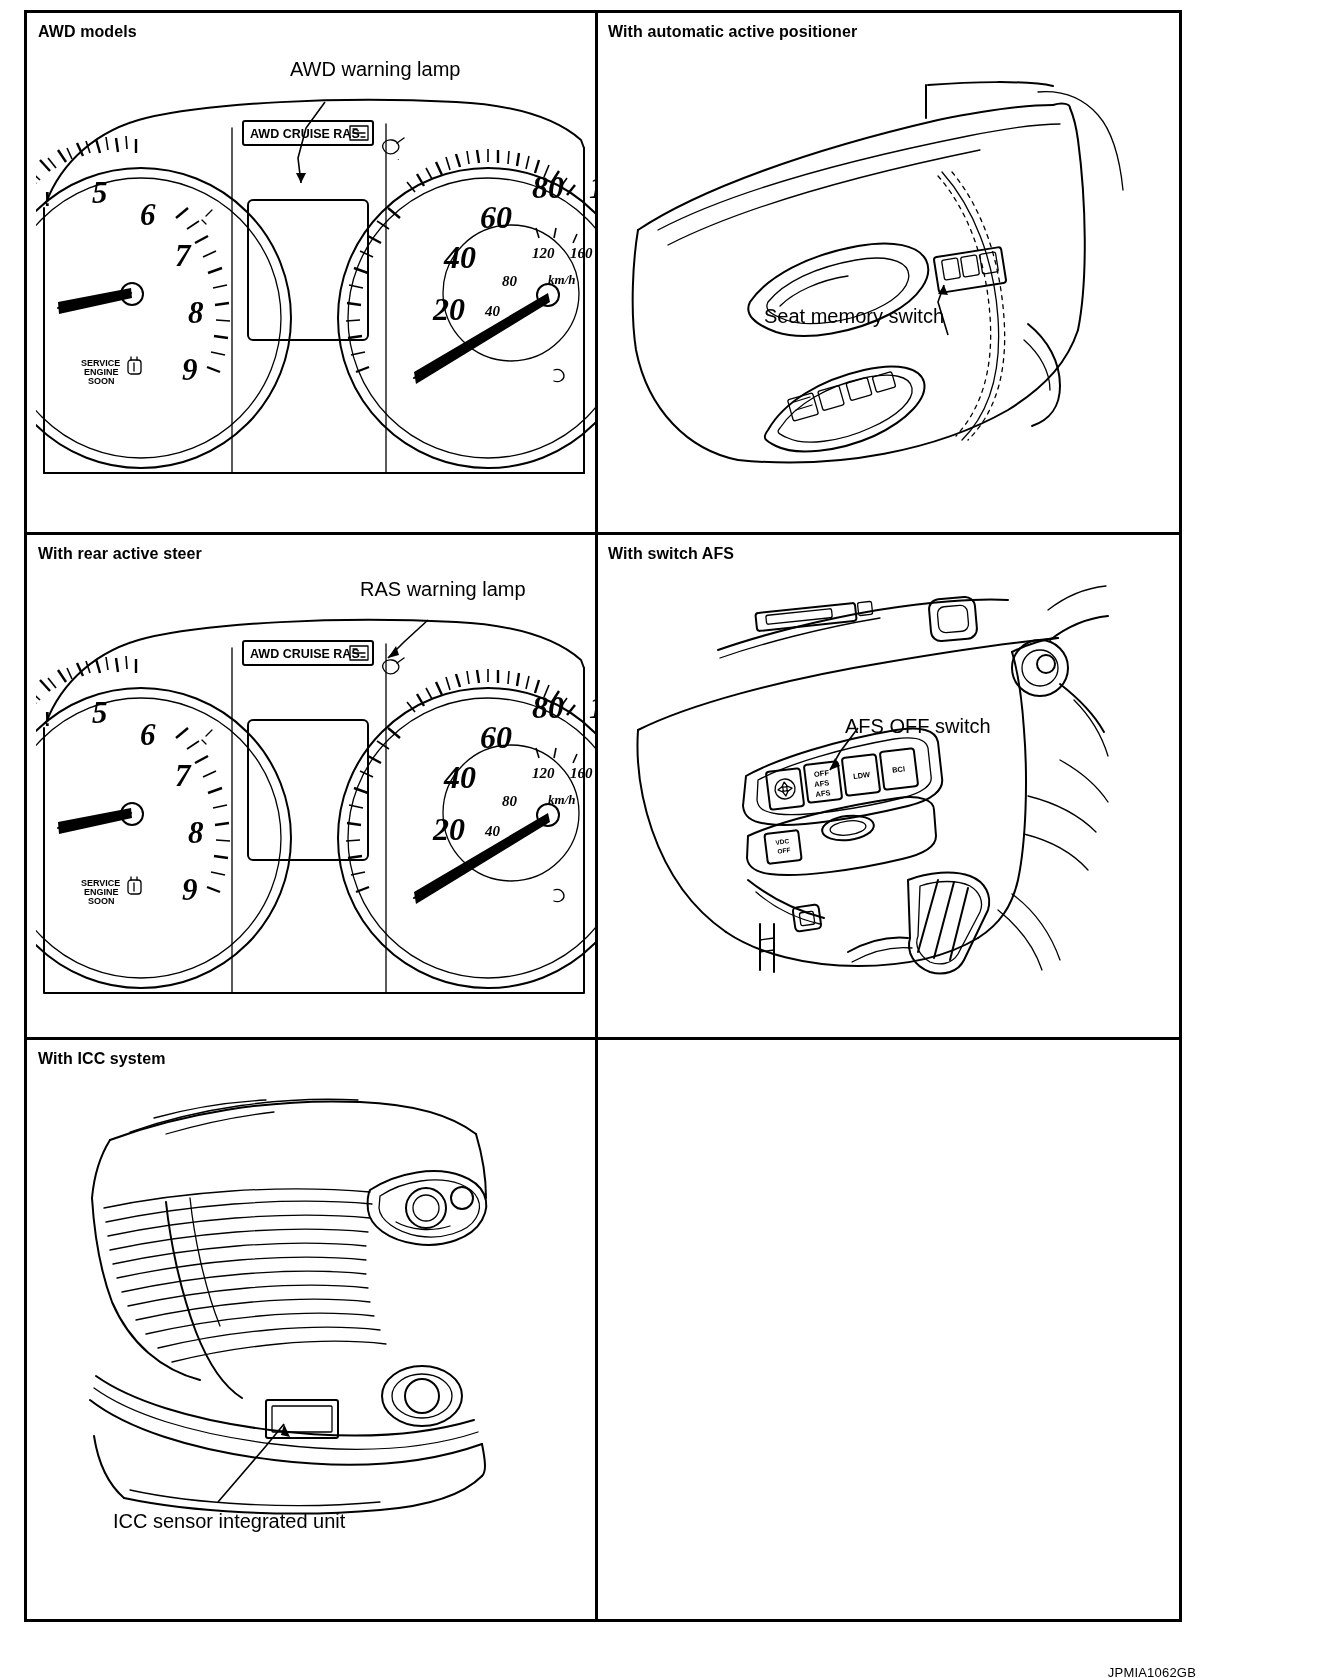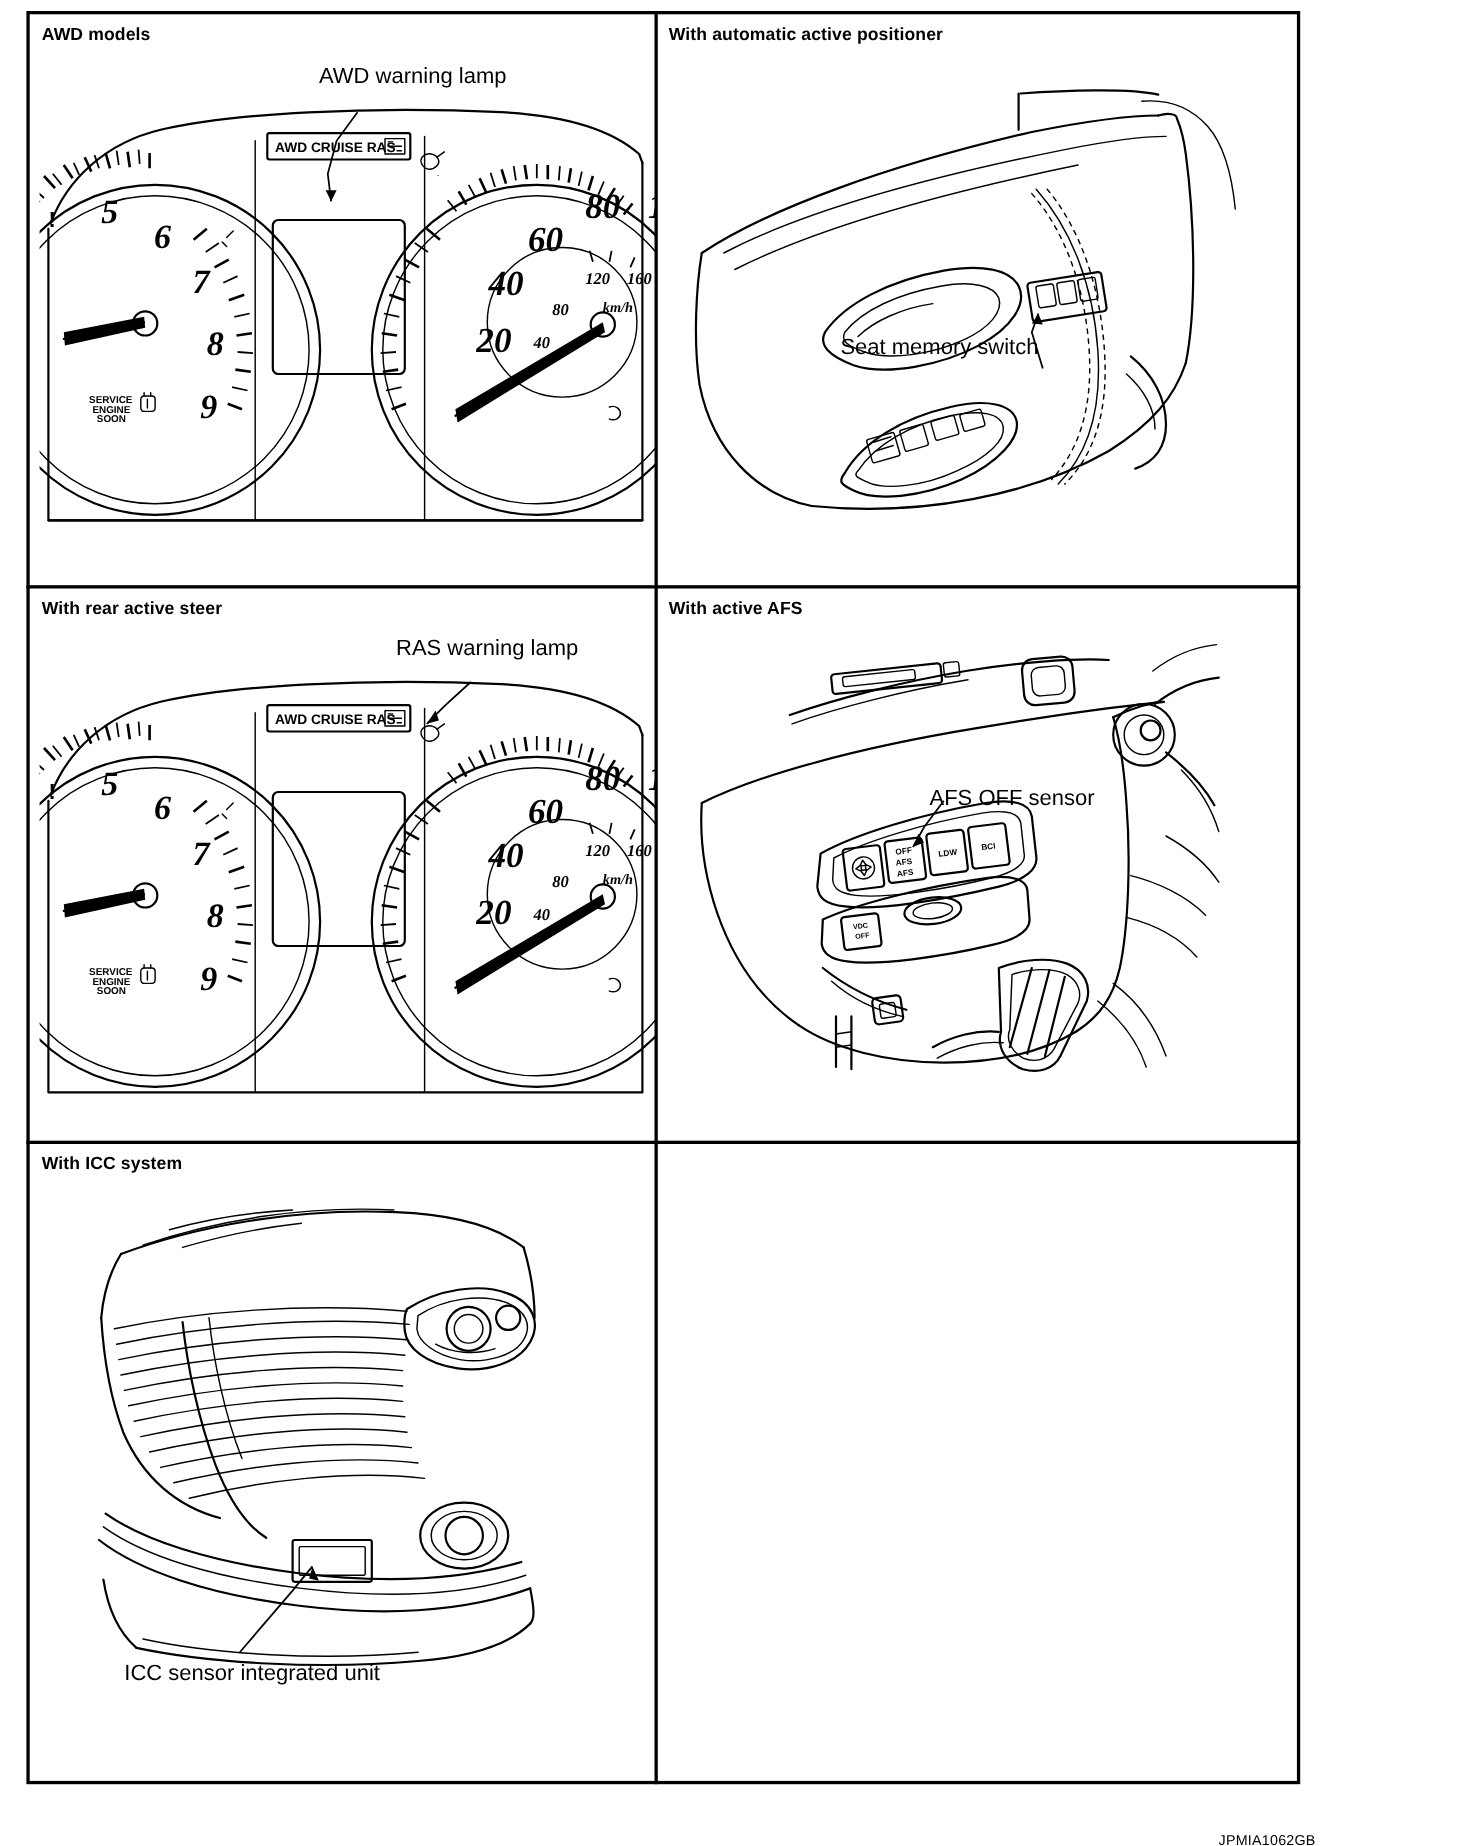--- a/index.html
+++ b/index.html
@@ -454,22 +454,22 @@
         <circle class="st" cx="512" cy="207" r="11"></circle>
         <g transform="translate(348,50)">
           <path class="st-thin" d="M0,12 C-4,6 2,1 8,2 C14,3 17,9 13,13 C9,17 3,17 0,12 z"></path>
           <path class="st-thin" d="M13,5 L20,0"></path>
         </g>
         <path class="st-thin" d="M518,282 c6,-2 10,2 10,6 c0,4 -5,7 -10,5"></path>
       </g>
     </svg>
   </div>
 
-  <div class="cell-title t4">With active AFS</div>
-  <div class="callout" style="left:845px; top:715px;">AFS OFF sensor</div>
+  <div class="cell-title t4">With switch AFS</div>
+  <div class="callout" style="left:845px; top:715px;">AFS OFF switch</div>
 
   <div class="fig" style="left:608px; top:580px;">
     <svg width="560" height="440" viewBox="0 0 560 440">
 
       <path class="st" d="M30,150 C80,125 170,100 280,82 C350,70 410,62 450,58"></path>
       <path class="st" d="M30,150 C28,180 32,215 44,250 C60,296 86,330 118,352"></path>
       <path class="st" d="M118,352 C150,374 200,386 250,386 C300,386 340,376 370,358"></path>
       <path class="st" d="M370,358 C392,344 404,326 410,300 C418,262 420,200 416,150 C414,120 410,92 404,72"></path>
       <path class="st" d="M404,72 C420,64 440,58 450,58"></path>
 

